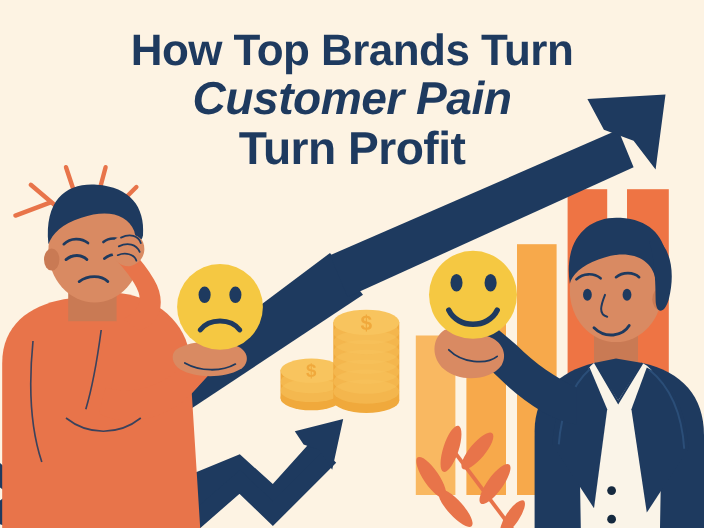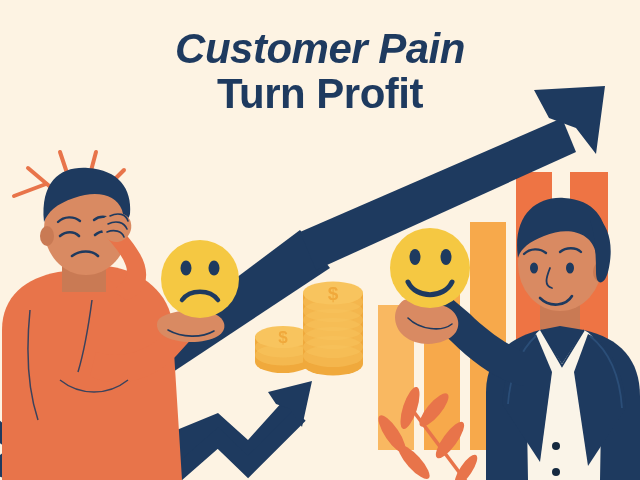--- a/index.html
+++ b/index.html
@@ -237,17 +237,18 @@
   </svg>
 
   <svg class="layer" viewBox="0 0 640 480" width="640" height="480" style="z-index:29;">
     <circle cx="430" cy="268" r="40" fill="#F5C842"></circle>
     <ellipse cx="415" cy="257" rx="5.5" ry="8" fill="#1E3A5F"></ellipse>
     <ellipse cx="446" cy="257" rx="5.5" ry="8" fill="#1E3A5F"></ellipse>
     <path d="M 408,282 C 416,299 444,299 452,282" stroke="#1E3A5F" stroke-width="5" fill="none" stroke-linecap="round"></path>
   </svg>
 
   <div id="title-block">
+    <span class="tline" id="title-line-1">How Top Brands Turn</span>
     <span class="tline" id="title-line-2">Customer Pain</span>
     <span class="tline" id="title-line-3">Turn Profit</span>
   </div>
 
 </div>
 
 </body></html>

